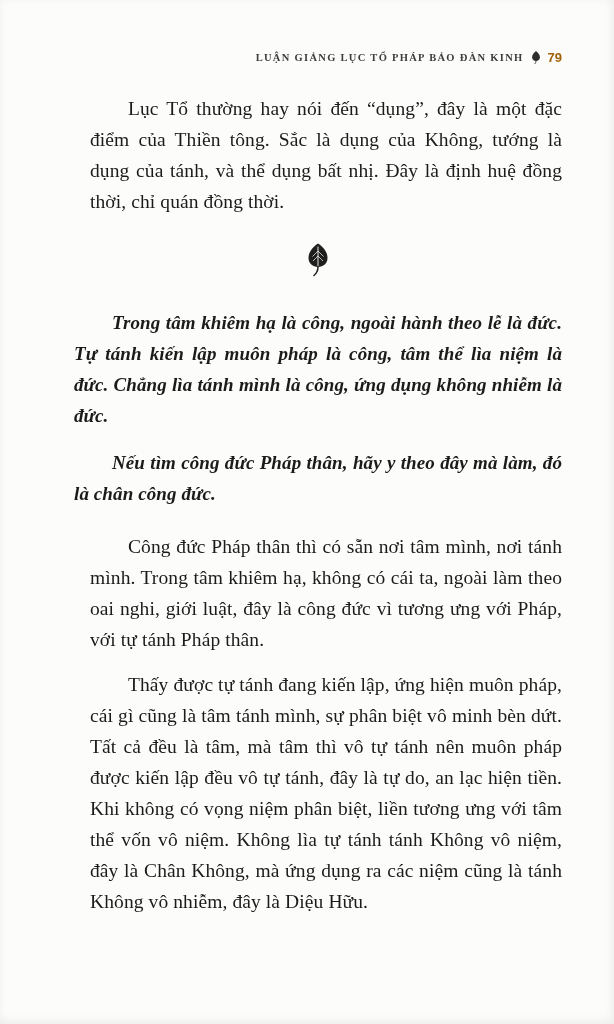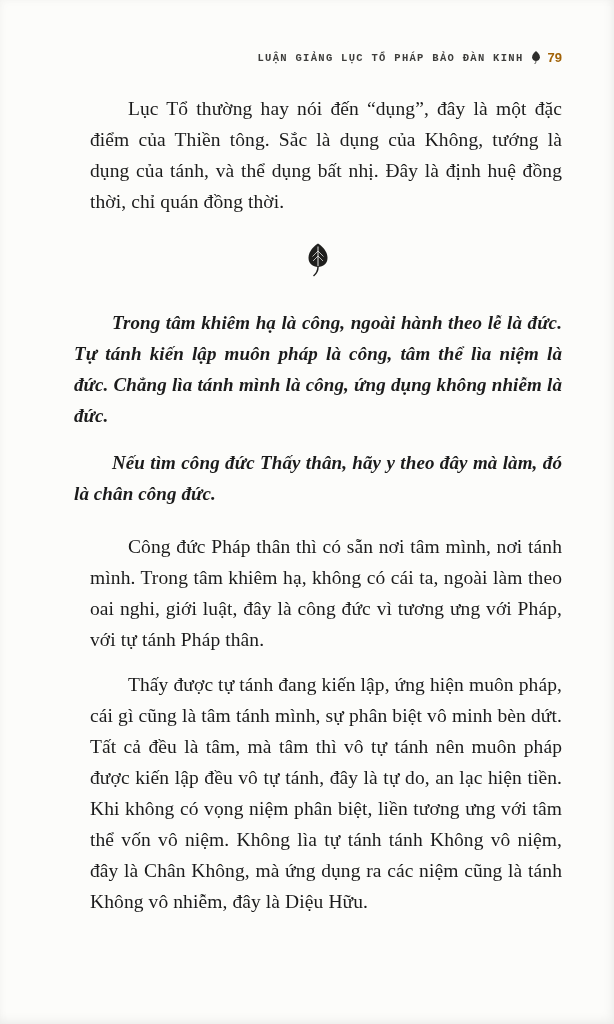--- a/index.html
+++ b/index.html
@@ -21,21 +21,21 @@
   }
   
   .page-header {
     display: flex;
     justify-content: flex-end;
     align-items: center;
     gap: 7px;
     margin-bottom: 28px;
   }
   .header-title {
-    font-family: Liberation Mono, monospace;
+    font-family: Liberation Serif, serif;
     font-size: 10.5px;
     font-weight: 700;
     letter-spacing: 1.3px;
     color: #3d3d3b;
     text-transform: uppercase;
     white-space: nowrap;
   }
   .header-leaf svg { display: block; }
   .header-page {
     font-family: "Liberation Sans", "DejaVu Sans", sans-serif;
@@ -104,20 +104,20 @@
           <path d="M12 0.5 C 6 4.5, 2.5 9.5, 2.5 15 C 2.5 20.5, 6.8 24, 12 24 C 17.2 24, 21.5 20.5, 21.5 15 C 21.5 9.5, 18 4.5, 12 0.5 Z" fill="#1f1f1d"></path>
           <path d="M12 3.5 L 12 23" stroke="#fcfcfa" stroke-width="0.9"></path>
           <path d="M12 8 L 6.5 13.5 M12 8 L 17.5 13.5 M12 13 L 7 18 M12 13 L 17 18" stroke="#fcfcfa" stroke-width="0.7" fill="none"></path>
           <path d="M12 24 C 12 28, 10.5 30.5, 7.5 33" stroke="#1f1f1d" stroke-width="1.5" fill="none"></path>
         </svg>
       </span>
     </div>
 
     <div class="quote-block">
       <p class="quote-para">Trong tâm khiêm hạ là công, ngoài hành theo lễ là đức. Tự tánh kiến lập muôn pháp là công, tâm thể lìa niệm là đức. Chẳng lìa tánh mình là công, ứng dụng không nhiễm là đức.</p>
-      <p class="quote-para">Nếu tìm công đức Thấy thân, hãy y theo đây mà làm, đó là chân công đức.</p>
+      <p class="quote-para">Nếu tìm công đức Pháp thân, hãy y theo đây mà làm, đó là chân công đức.</p>
     </div>
 
     <p class="body-para">Công đức Pháp thân thì có sẵn nơi tâm mình, nơi tánh mình. Trong tâm khiêm hạ, không có cái ta, ngoài làm theo oai nghi, giới luật, đây là công đức vì tương ưng với Pháp, với tự tánh Pháp thân.</p>
     <p class="body-para">Thấy được tự tánh đang kiến lập, ứng hiện muôn pháp, cái gì cũng là tâm tánh mình, sự phân biệt vô minh bèn dứt. Tất cả đều là tâm, mà tâm thì vô tự tánh nên muôn pháp được kiến lập đều vô tự tánh, đây là tự do, an lạc hiện tiền. Khi không có vọng niệm phân biệt, liền tương ưng với tâm thể vốn vô niệm. Không lìa tự tánh tánh Không vô niệm, đây là Chân Không, mà ứng dụng ra các niệm cũng là tánh Không vô nhiễm, đây là Diệu Hữu.</p>
 
   </main>
 </div>
 
 </body></html>

